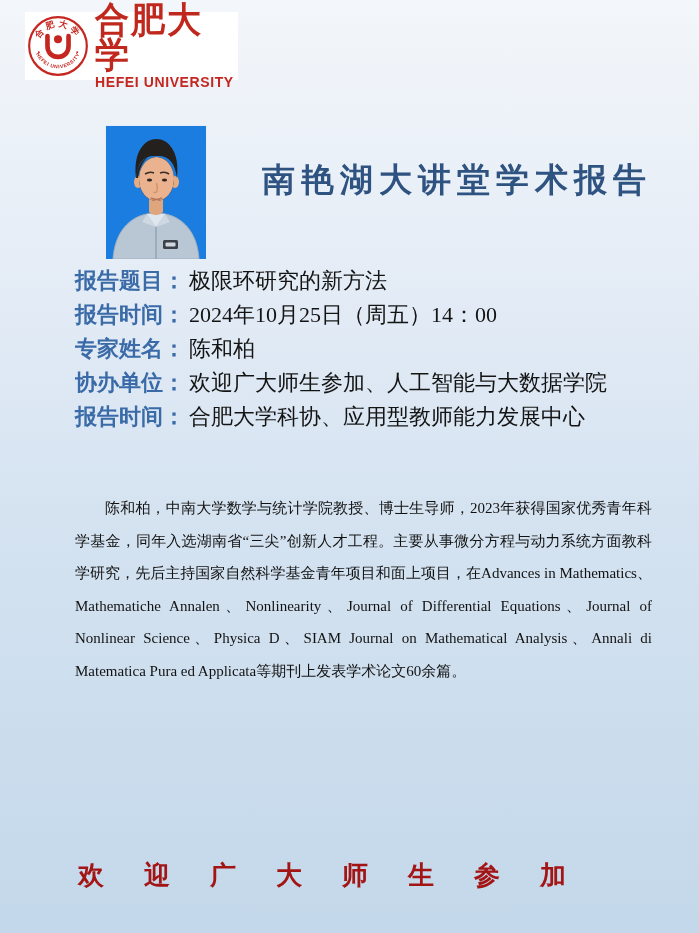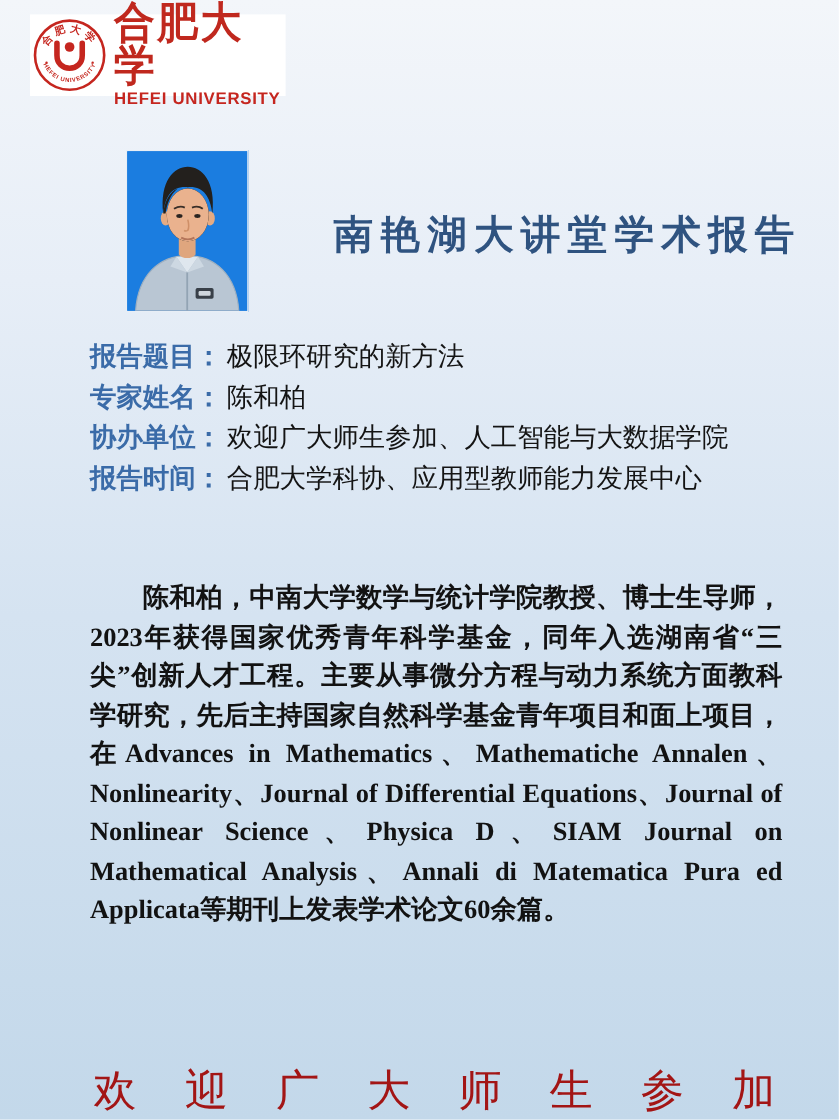--- a/index.html
+++ b/index.html
@@ -31,42 +31,42 @@
   }
   
   .photo{
     position:absolute;left:105px;top:125px;width:100px;height:133px;
     background:#1b7de0;border:1px solid #e8eef5;box-sizing:content-box;
   }
   .photo svg{display:block;}
   
   .title{
     position:absolute;left:232px;top:158px;width:450px;height:40px;
-    margin:16px;text-align:center;
+    margin:0;text-align:center;
     font-size:33px;font-weight:700;color:#2f5380;letter-spacing:6px;
     font-family:"Liberation Serif","DejaVu Serif",serif;
     white-space:nowrap;
   }
   
-  .info{position:absolute;left:75px;top:280px;width:590px;}
+  .info{position:absolute;left:75px;top:264px;width:590px;}
   .info-row{height:34px;line-height:34px;font-size:22px;white-space:nowrap;}
   .info-label{color:#3a6ba8;font-weight:700;}
   .info-value{color:#141414;font-weight:400;margin-left:4px;}
   
   .bio{
-    position:absolute;left:75px;top:482px;width:577px;margin:0;
-    font-size:22px;line-height:32.5px;color:#121212;
+    position:absolute;left:75px;top:492px;width:577px;margin:0;
+    font-size:15px;line-height:32.5px;color:#121212;
     text-align:justify;text-indent:2em;text-justify:inter-ideograph;
-    font-weight:700;
+    font-weight:400;
   }
   
   .footer{
     position:absolute;left:78px;top:860px;width:600px;
-    font-size:36px;font-weight:400;color:#a31515;
-    letter-spacing:40px;white-space:nowrap;line-height:32px;margin-top:33px;
+    font-size:26px;font-weight:700;color:#a31515;
+    letter-spacing:40px;white-space:nowrap;line-height:32px;
   }
 </style>
 </head>
 <body>
 
 <div class="poster">
 
   <div class="logo-block">
     <svg class="seal" width="62" height="62" viewBox="0 0 100 100" aria-hidden="true">
       <circle cx="50" cy="50" r="46.5" fill="none" stroke="#c5261f" stroke-width="3.5"></circle>
@@ -128,20 +128,23 @@
     </svg>
   </div>
 
   <h1 class="title">南艳湖大讲堂学术报告</h1>
 
   <div class="info">
     <div class="info-row">
       <span class="info-label">报告题目：</span><span class="info-value">极限环研究的新方法</span>
     </div>
     <div class="info-row">
+      <span class="info-label">报告时间：</span><span class="info-value">2024年10月25日（周五）14：00</span>
+    </div>
+    <div class="info-row">
       <span class="info-label">专家姓名：</span><span class="info-value">陈和柏</span>
     </div>
     <div class="info-row">
       <span class="info-label">协办单位：</span><span class="info-value">欢迎广大师生参加、人工智能与大数据学院</span>
     </div>
     <div class="info-row">
       <span class="info-label">报告时间：</span><span class="info-value">合肥大学科协、应用型教师能力发展中心</span>
     </div>
   </div>
 

